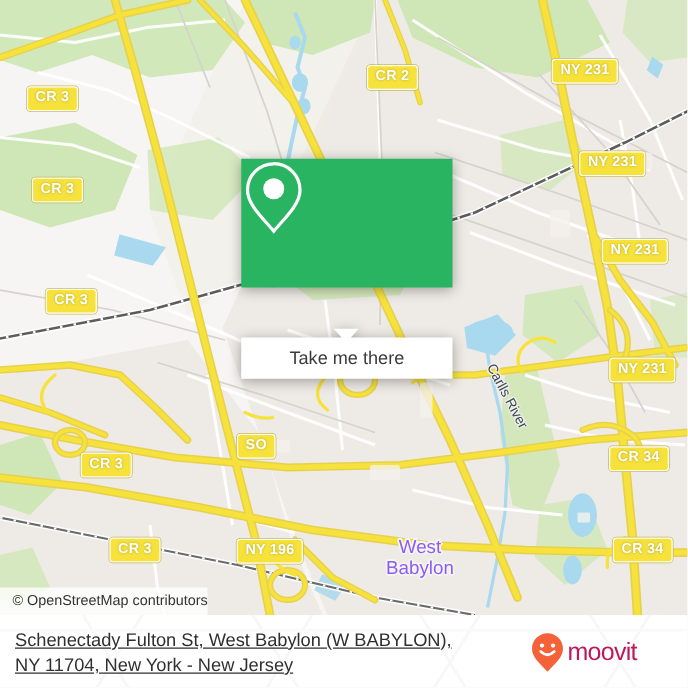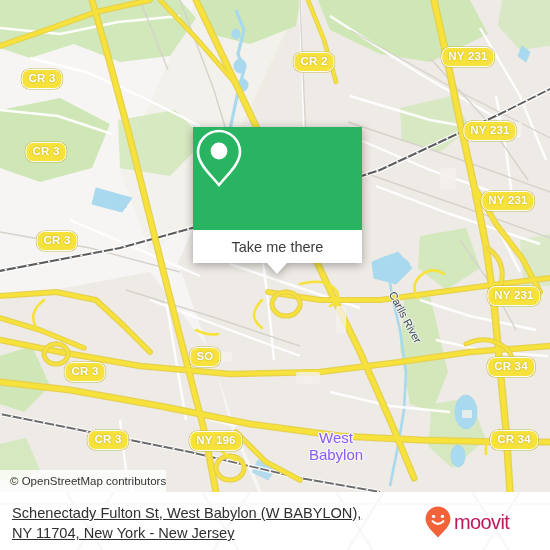--- a/index.html
+++ b/index.html
@@ -15,21 +15,21 @@
     position:absolute;left:0;top:0;width:550px;height:492px;
     background:#f7f5f3;overflow:hidden;
   }
   #map svg{position:absolute;left:0;top:0;}
 
   
   .shield{
     position:absolute;
     background:#f7e23c;
     border:1.6px solid #ffffff;
-    border-radius:8px;
+    border-radius:3px;
     color:#ffffff;
     font-weight:bold;
     font-size:11.5px;
     line-height:15px;
     padding:1px 6px 2px 6px;
     white-space:nowrap;
     text-shadow:0 0 2px rgba(120,110,20,.55);
     box-shadow:0 0 0 .6px rgba(190,175,60,.85);
     letter-spacing:.2px;
     transform:translate(-50%,-50%);
@@ -68,21 +68,21 @@
     position:absolute;left:193px;top:127px;width:169px;
     filter:drop-shadow(0 2px 5px rgba(0,0,0,.33));
   }
   #popup .hero{
     height:103px;background:#28b461;
     display:flex;align-items:center;justify-content:center;
   }
   #popup .foot{
     height:33px;background:#ffffff;
     display:flex;align-items:center;justify-content:center;
-    color:#3c3c3c;font-size:14.5px;
+    color:#3c3c3c;font-size:14.5px;margin-top:40px;
   }
   #popup .beak{
     position:absolute;left:74px;top:136px;
     width:0;height:0;
     border-left:10px solid transparent;
     border-right:10px solid transparent;
     border-top:11px solid #ffffff;
   }
 
   

